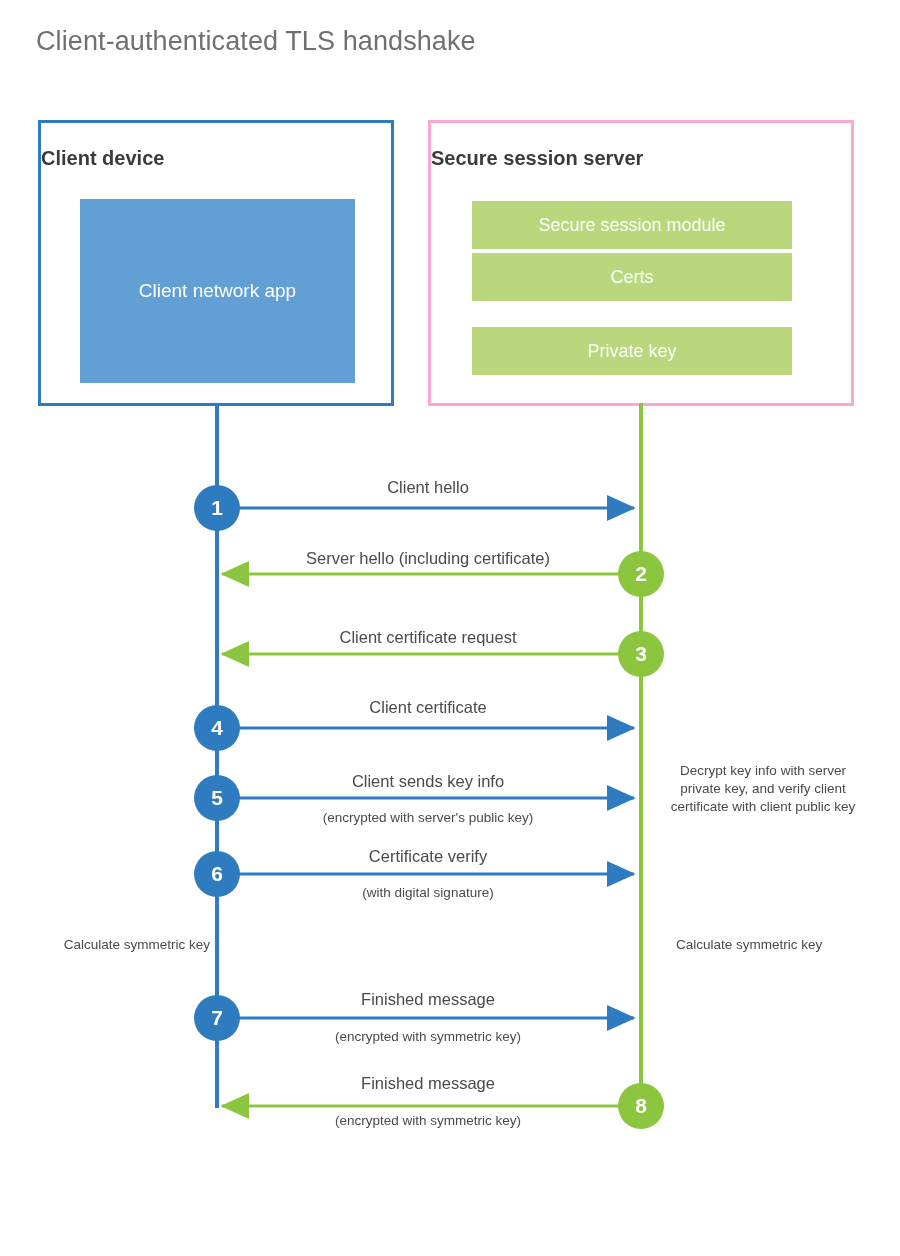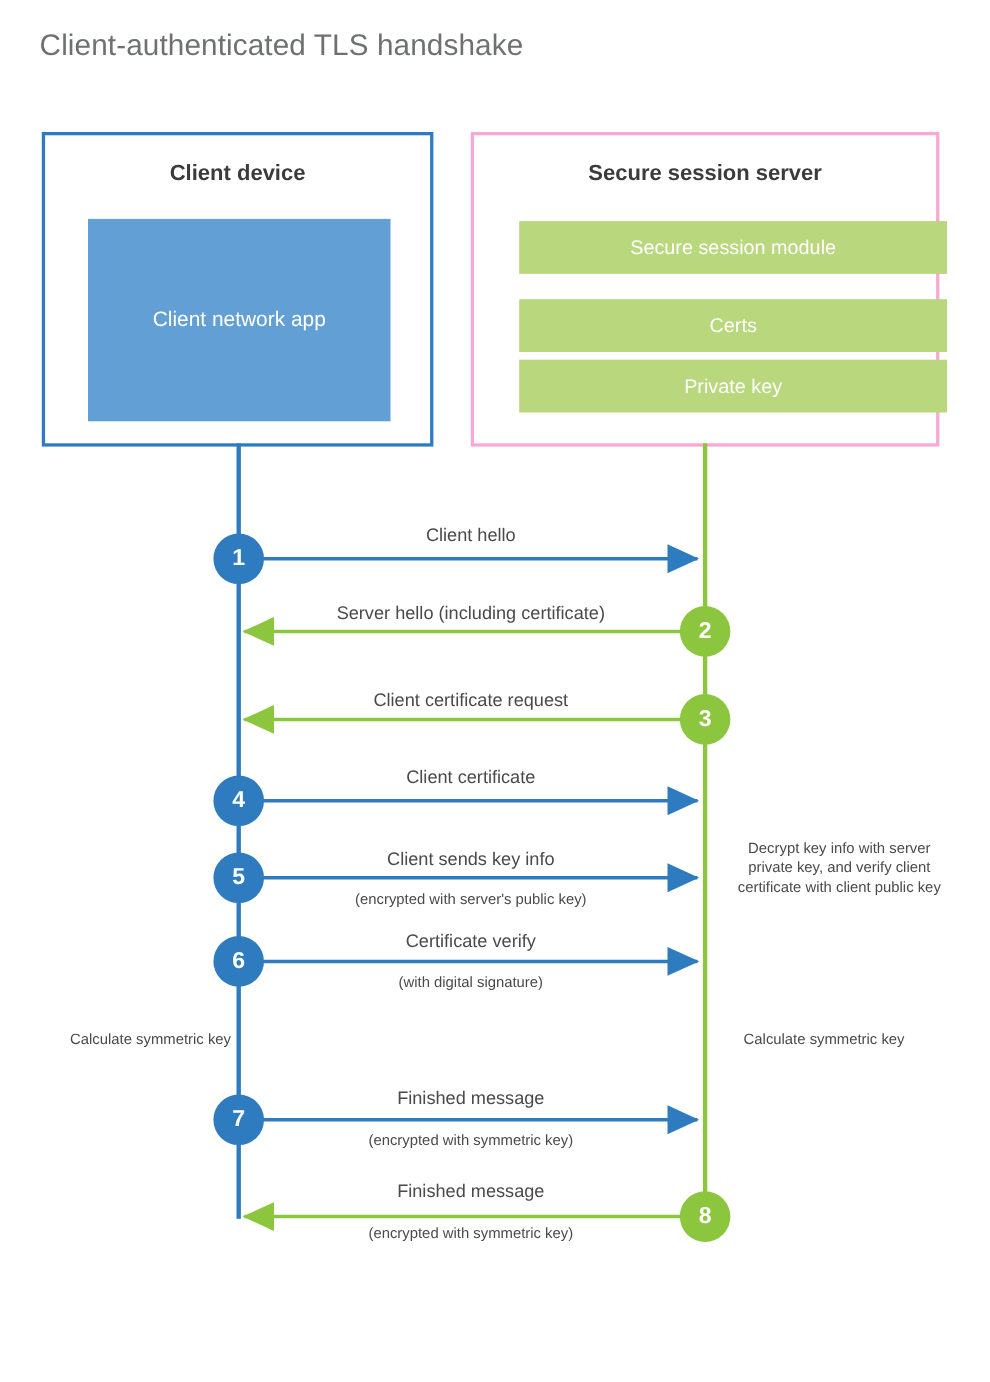--- a/index.html
+++ b/index.html
@@ -34,21 +34,20 @@
     left: 38px; top: 120px;
     width: 356px; height: 286px;
     border: 3px solid #2e7cbf;
   }
   #server-box {
     left: 428px; top: 120px;
     width: 426px; height: 286px;
     border: 3px solid #f9a8d4;
   }
   .party-title {
-    text-align: center;
     font-size: 20px;
     font-weight: bold;
     color: #3b3b3b;
     margin-top: 24px;
   }
 
   
   #client-app {
     position: absolute;
     left: 39px; top: 76px;
@@ -60,30 +59,30 @@
     align-items: center;
     justify-content: center;
     text-align: center;
     line-height: 1.3;
   }
 
   
   .server-bar {
     position: absolute;
     left: 41px;
-    width: 389px; height: 48px;
+    width: 320px; height: 48px;
     background: #b9d87d;
     color: #ffffff;
     font-size: 18px;
     display: flex;
     align-items: center;
     justify-content: center;
   }
   #server-bar-0 { top: 78px; }
-  #server-bar-1 { top: 149px; }
+  #server-bar-1 { top: 130px; }
   #server-bar-2 { top: 204px; }
 
   
   .lifeline {
     position: absolute;
     width: 4px;
   }
   #client-lifeline {
     left: 215px; top: 403px; height: 705px;
     background: #2e7cbf;

